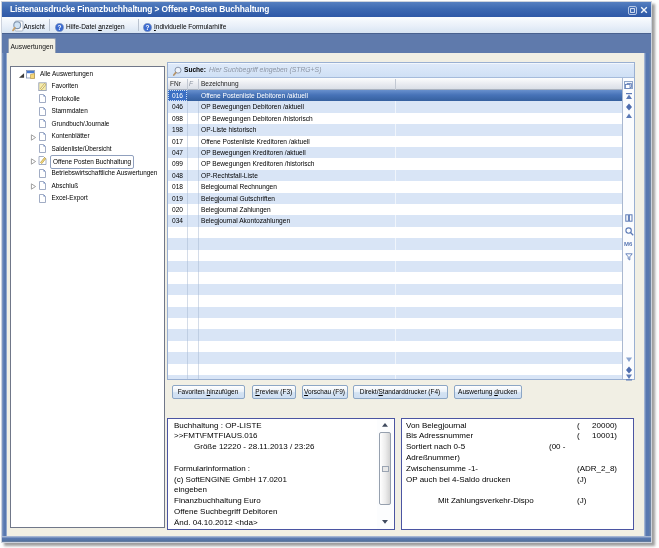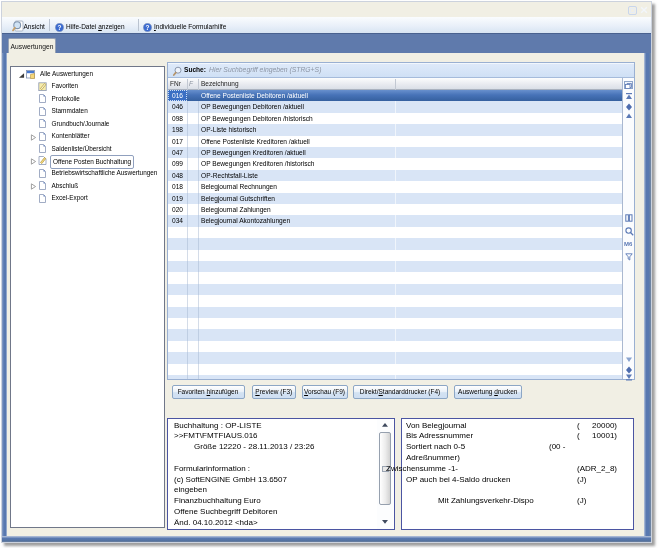--- a/index.html
+++ b/index.html
@@ -30,20 +30,21 @@
 #vstrip{left:454px;top:15px;width:12px;height:301px;background:#fbfcfe;border-left:1px solid #aab8d0;}
 .btn{position:absolute;top:385px;height:14px;background:linear-gradient(180deg,#fefefe 0%,#e9f0f8 50%,#d3e2f2 55%,#cfdff2 100%);border:1px solid #8ca6c5;border-radius:2px;font-size:6.5px;line-height:12px;text-align:center;color:#000;}
 .panel{position:absolute;top:418px;height:112px;background:#fff;border:1px solid #4b55a2;}
 .pline{position:absolute;white-space:nowrap;}
 u{text-decoration:underline;}
 .sep{position:absolute;top:19px;width:1px;height:12px;background:#bac3d0;}
 </style></head>
 <body>
 <div id="page">
 <div class="abs" id="win"></div>
+<div class="abs" id="titlebar">Listenausdrucke Finanzbuchhaltung &gt; Offene Posten Buchhaltung</div>
 
 <svg class="abs" style="left:628px;top:5.5px" width="9" height="9" viewBox="0 0 9 9">
       <rect x="0.5" y="0.5" width="8" height="8" rx="1.5" fill="none" stroke="#c3d2ec" stroke-width="0.9"></rect>
       <rect x="2.6" y="2.6" width="3.8" height="3.8" fill="none" stroke="#e4ecf9" stroke-width="0.9"></rect>
     </svg>
 <svg class="abs" style="left:640px;top:5.5px" width="8" height="8" viewBox="0 0 8 8">
       <path d="M1.2 1.2 L6.8 6.8 M6.8 1.2 L1.2 6.8" stroke="#f2f6fb" stroke-width="1.4"></path>
     </svg>
 <div class="abs" id="toolbar"></div>
 
@@ -383,21 +384,21 @@
 <div class="btn" style="left:453.5px;width:68.5px;">Auswertung <u>d</u>rucken</div>
 
 <div class="panel" id="lpanel" style="left:167px;width:228px;"></div>
 <div class="panel" id="rpanel" style="left:401px;width:233px;"></div>
 <div class="abs" id="ltext">
       <div class="pline" style="left:174px;top:420.5px;font-size:8px;">Buchhaltung : OP-LISTE</div>
       <div class="pline" style="left:174px;top:431.3px;font-size:8px;">&gt;&gt;FMT\FMTFIAUS.016</div>
       <div class="pline" style="left:174px;top:442.1px;font-size:8px;margin-left:20px;">Größe 12220 - 28.11.2013 / 23:26</div>
       <div class="pline" style="left:174px;top:452.9px;font-size:8px;"></div>
       <div class="pline" style="left:174px;top:463.7px;font-size:8px;">Formularinformation :</div>
-      <div class="pline" style="left:174px;top:474.5px;font-size:8px;">(c) SoftENGINE GmbH 13.6507</div>
+      <div class="pline" style="left:174px;top:474.5px;font-size:8px;">(c) SoftENGINE GmbH 17.0201</div>
       <div class="pline" style="left:174px;top:485.3px;font-size:8px;">eingeben</div>
       <div class="pline" style="left:174px;top:496.1px;font-size:8px;">Finanzbuchhaltung Euro</div>
       <div class="pline" style="left:174px;top:506.9px;font-size:8px;">Offene Suchbegriff Debitoren</div>
       <div class="pline" style="left:174px;top:517.7px;font-size:8px;">Änd. 04.10.2012 &lt;hda&gt;</div>
       <div class="abs" style="left:377px;top:419px;width:16px;height:110px;background:#fcfdfe;"></div>
       <div class="abs" style="left:378px;top:420px;width:14px;height:11px;">
         <svg width="8" height="6" viewBox="0 0 8 6" style="margin:2px 3px;display:block">
           <path d="M1 4.8 L4 1 L7 4.8 Z" fill="#3f4a5e"></path>
         </svg>
       </div>
@@ -412,21 +413,21 @@
 <div class="abs" id="rtext">
       <div class="pline" style="left:406px;top:420.5px;font-size:8px;">Von Belegjournal</div>
       <div class="pline" style="left:577px;top:420.5px;font-size:8px;">(</div>
       <div class="pline" style="left:592px;top:420.5px;font-size:8px;width:25px;text-align:right;">20000)</div>
       <div class="pline" style="left:406px;top:431.3px;font-size:8px;">Bis Adressnummer</div>
       <div class="pline" style="left:577px;top:431.3px;font-size:8px;">(</div>
       <div class="pline" style="left:592px;top:431.3px;font-size:8px;width:25px;text-align:right;">10001)</div>
       <div class="pline" style="left:406px;top:442.1px;font-size:8px;">Sortiert nach 0-5</div>
       <div class="pline" style="left:549px;top:442.1px;font-size:8px;">(00 -</div>
       <div class="pline" style="left:406px;top:452.9px;font-size:8px;">Adreßnummer)</div>
-      <div class="pline" style="left:386px;top:463.7px;font-size:8px;">Zwischensumme -1-</div>
+      <div class="pline" style="left:406px;top:463.7px;font-size:8px;">Zwischensumme -1-</div>
       <div class="pline" style="left:577px;top:463.7px;font-size:8px;">(ADR_2_8)</div>
       <div class="pline" style="left:406px;top:474.5px;font-size:8px;">OP auch bei 4-Saldo drucken</div>
       <div class="pline" style="left:577px;top:474.5px;font-size:8px;">(J)</div>
       <div class="pline" style="left:406px;top:485.3px;font-size:8px;"></div>
       <div class="pline" style="left:406px;top:496.1px;font-size:8px;padding-left:32px;">Mit Zahlungsverkehr-Dispo</div>
       <div class="pline" style="left:577px;top:496.1px;font-size:8px;">(J)</div>
     </div>
 </div>
 
 </body></html>

